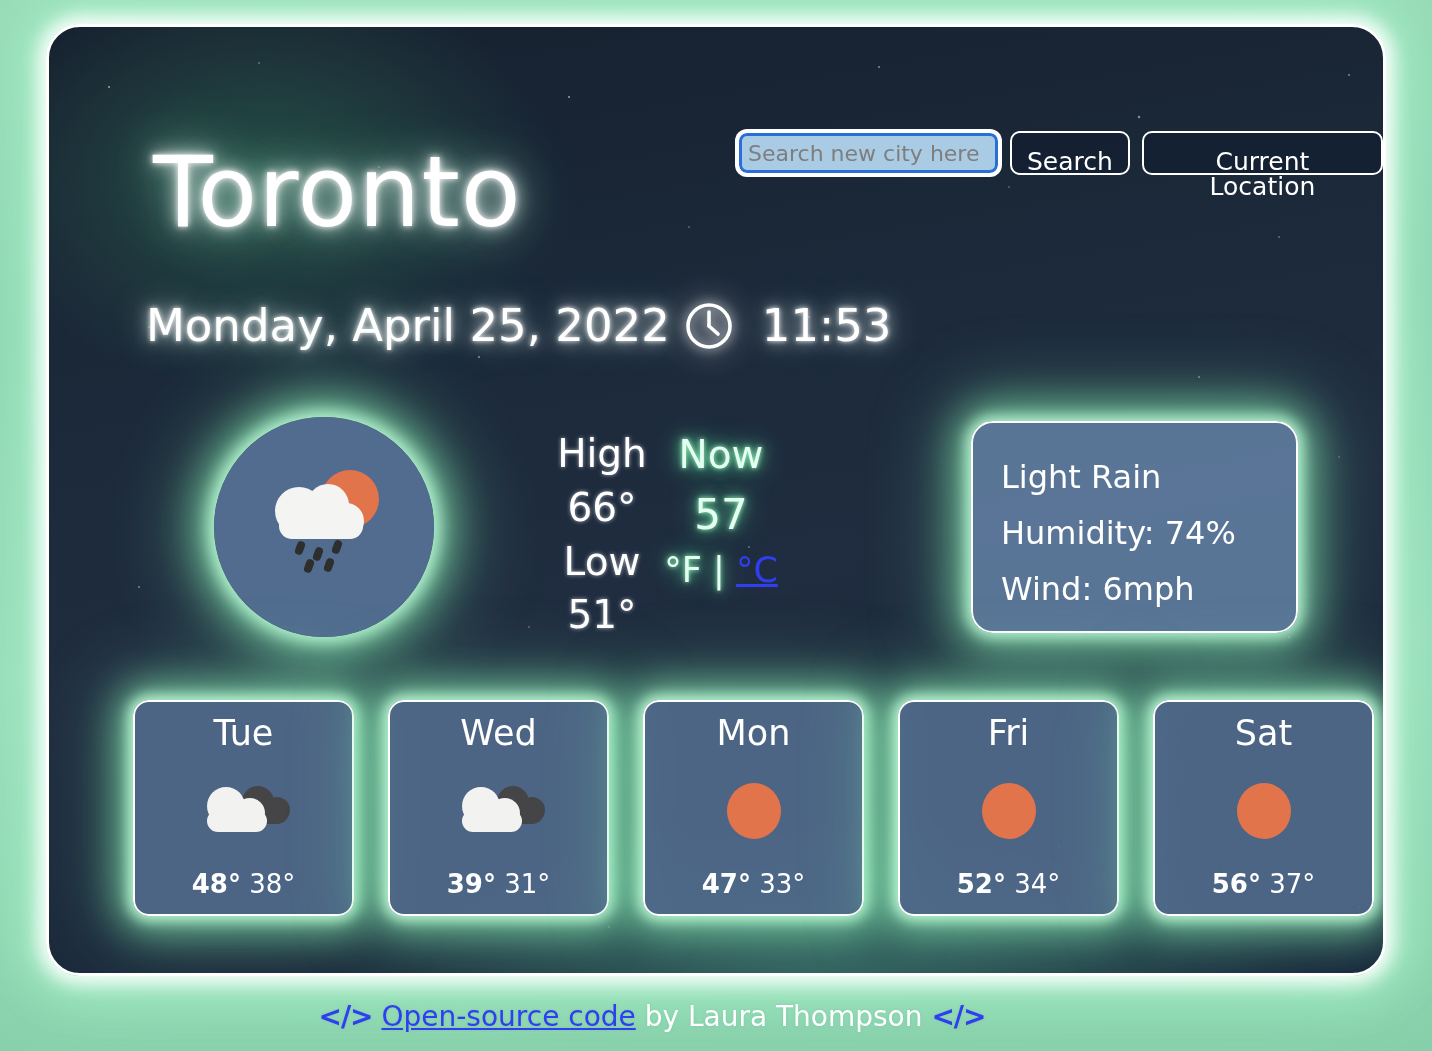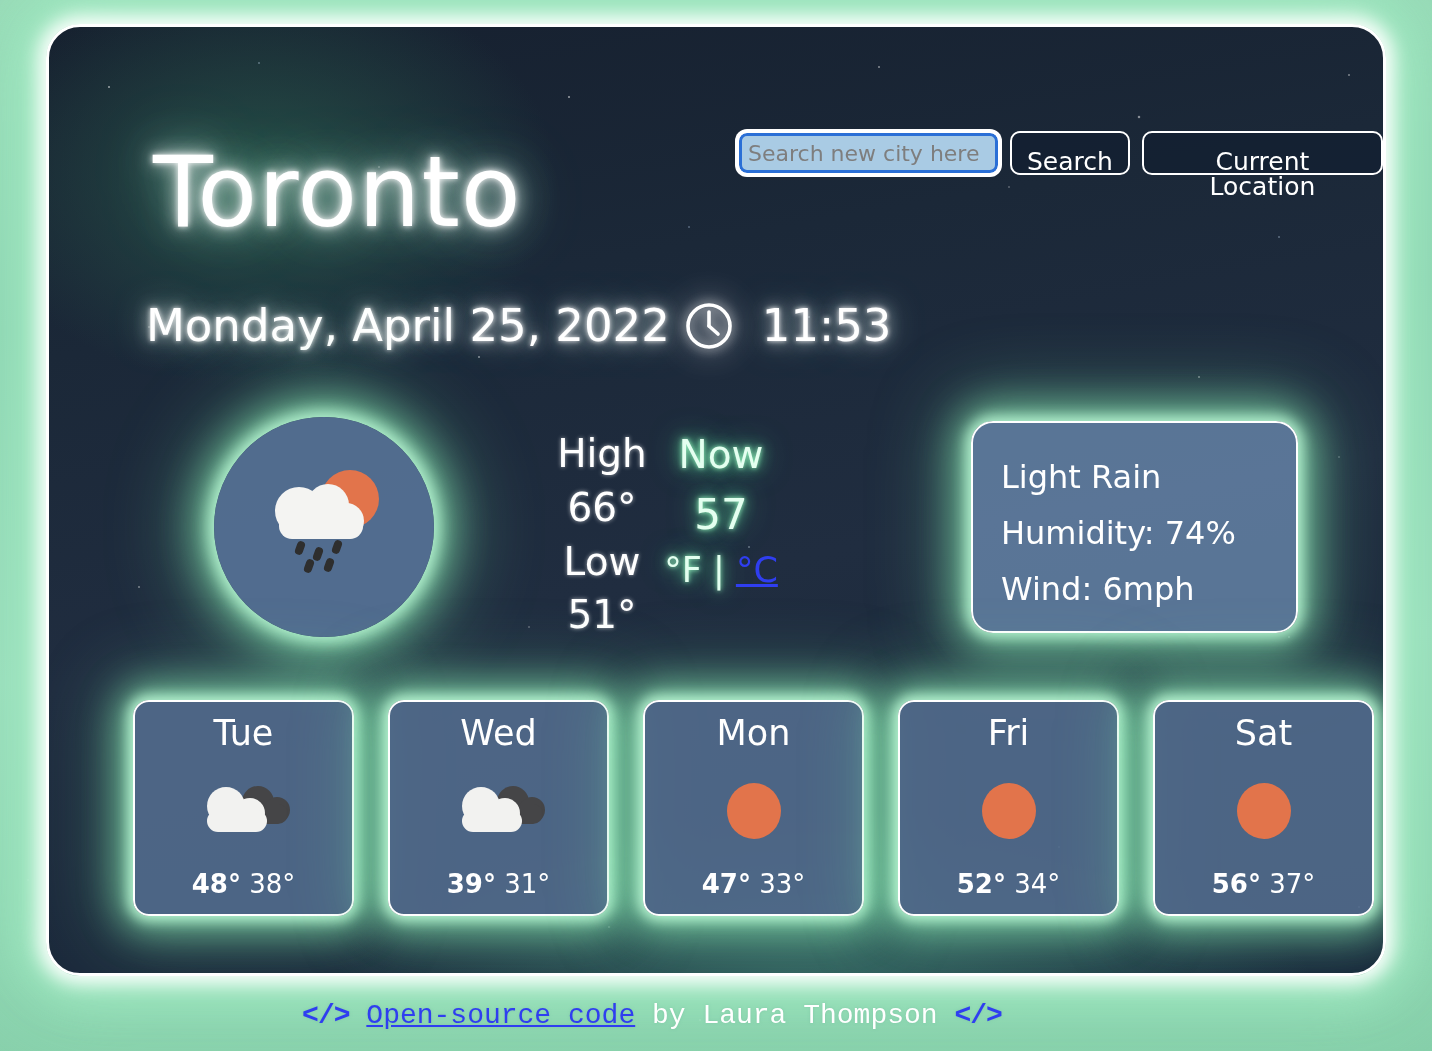--- a/index.html
+++ b/index.html
@@ -289,21 +289,20 @@
   
   .footer {
     position: absolute;
     left: 0;
     top: 1000px;
     width: 1304px;
     text-align: center;
     font-size: 28px;
     color: #ffffff;
     text-shadow: 0 0 3px rgba(120,190,160,.6);
-    font-family: Liberation Mono, monospace;
   }
   .footer .bracket { color: #2f3ef0; font-weight: bold; letter-spacing: -1px; }
   .footer a { color: #2f3ef0; text-decoration: underline; }
 </style>
 </head>
 <body>
 
 <div class="page-stars"></div>
 
 <div class="weather-card">

